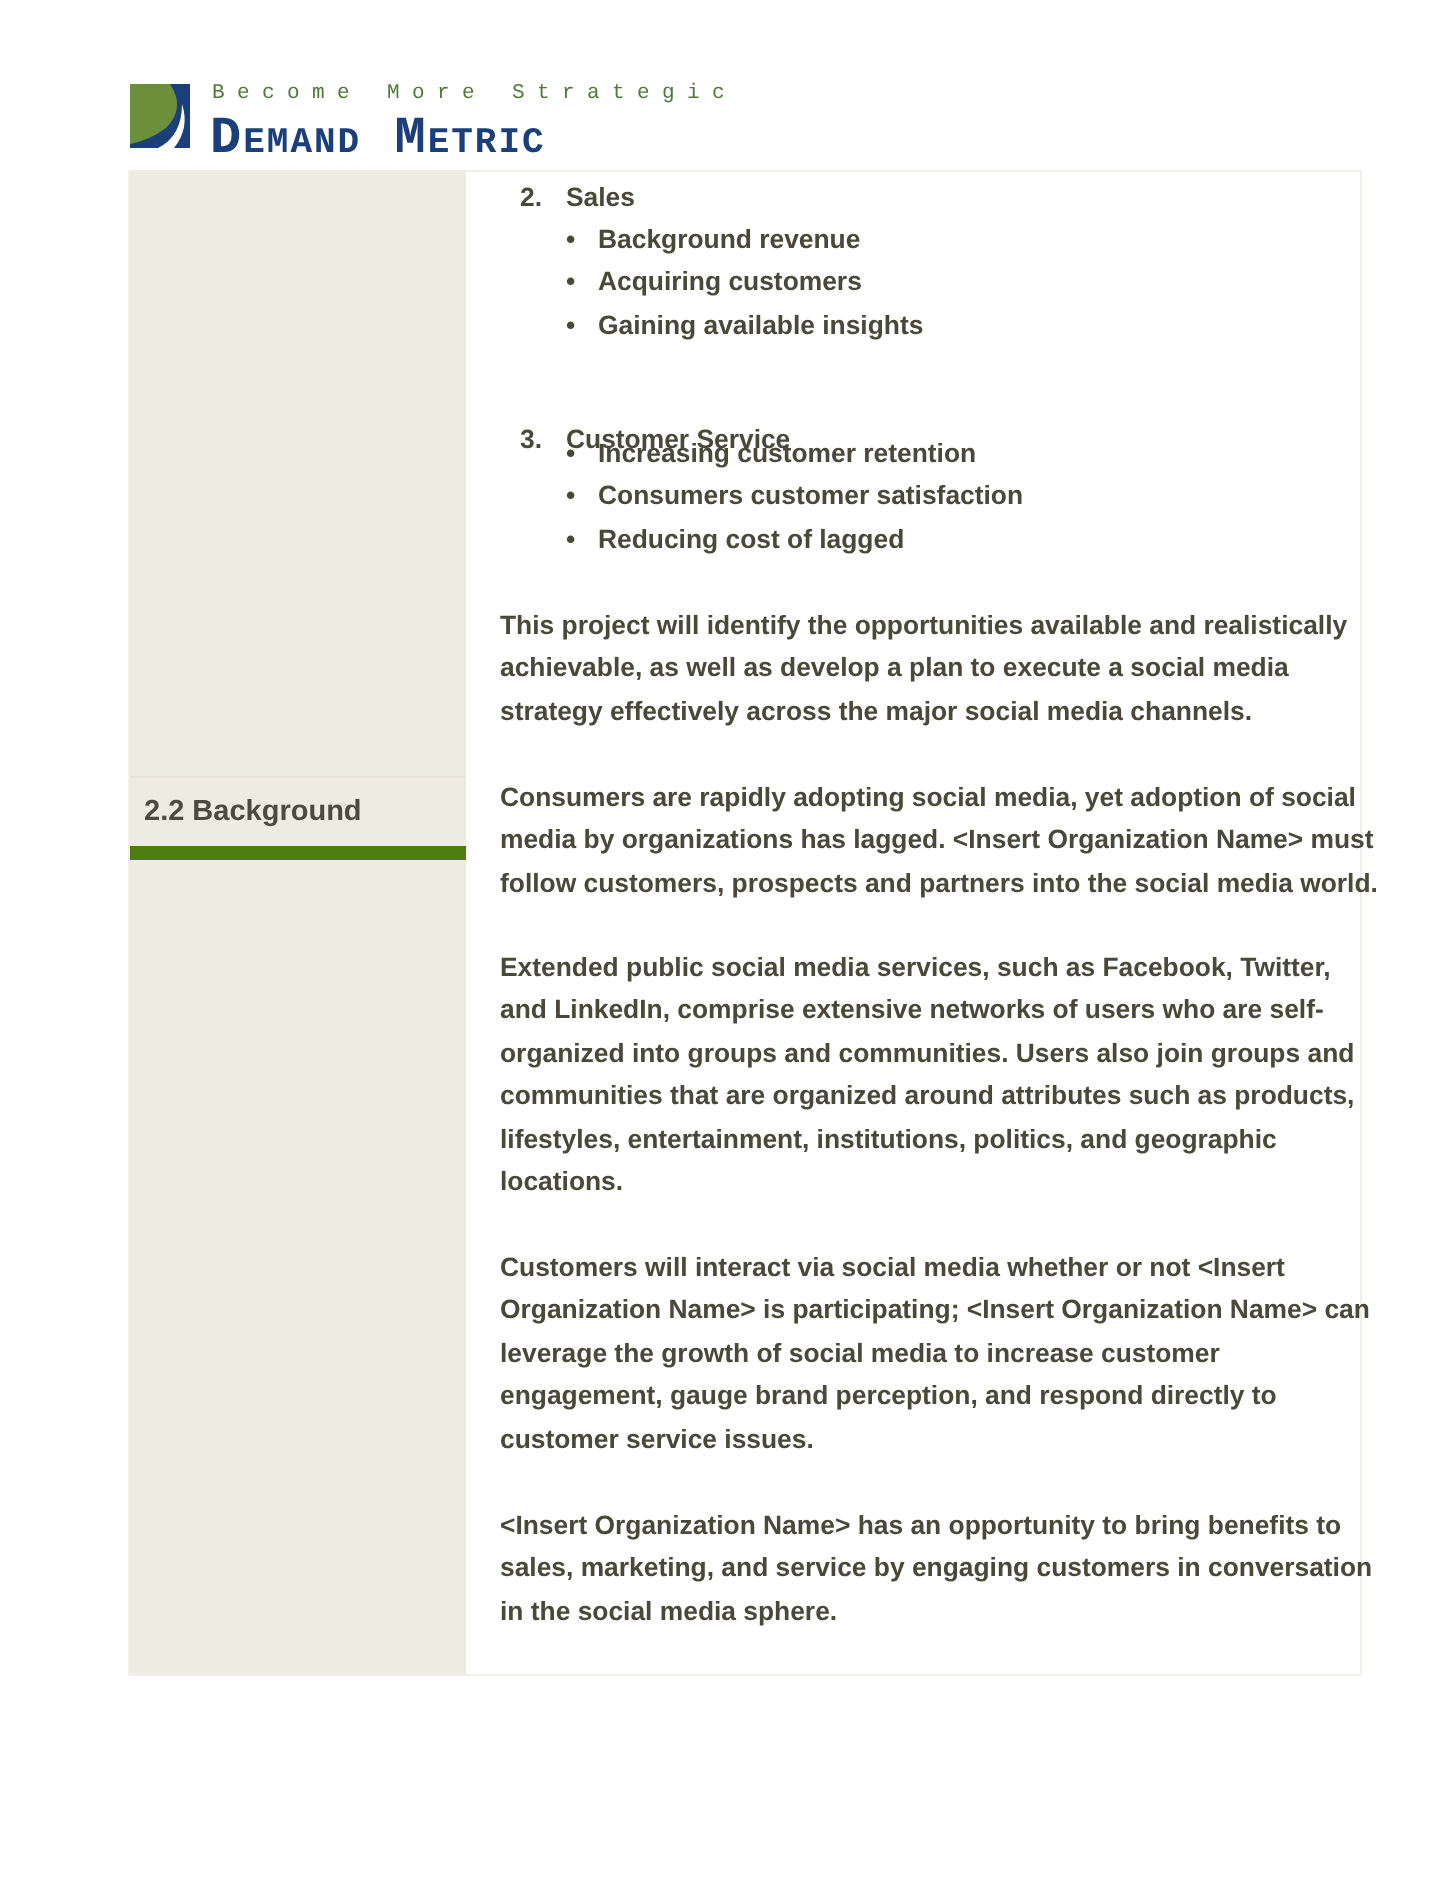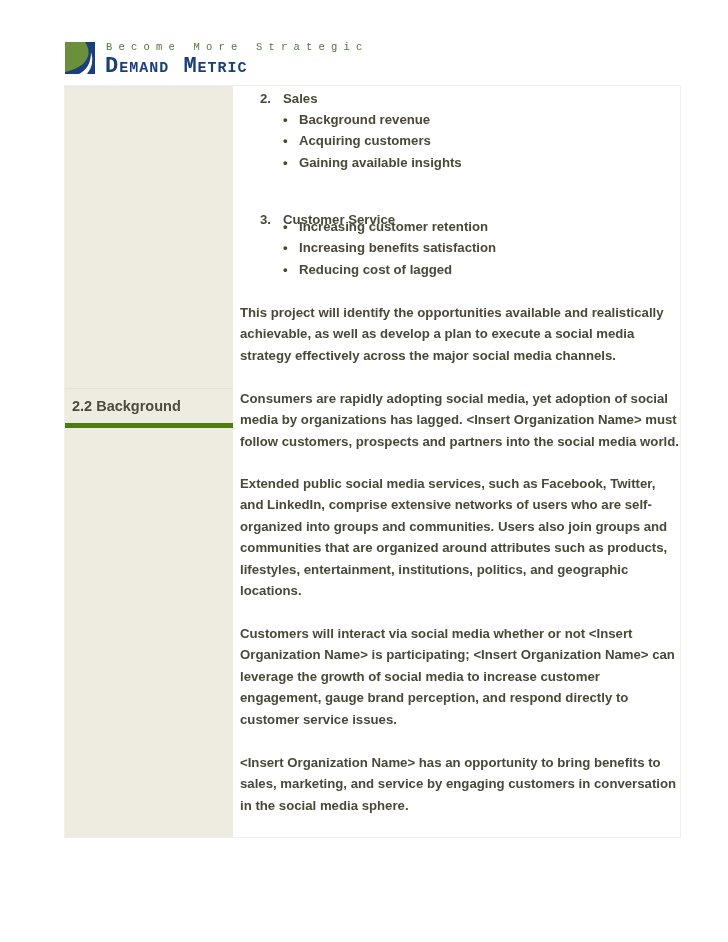--- a/index.html
+++ b/index.html
@@ -1,30 +1,30 @@
 <!DOCTYPE html>
 <html><head>
 <meta charset="utf-8">
 <style>
   html, body { margin: 0; padding: 0; background: #ffffff; }
   body { width: 728px; height: 942px; position: relative; overflow: hidden; font-family: "Liberation Sans", sans-serif; }
   .logo { position: absolute; left: 65px; top: 41px; width: 280px; height: 36px; font-family: Liberation Mono, monospace; }
   .logo-mark { position: absolute; left: 0; top: 1px; width: 30px; height: 32px; }
   .logo-tag { position: absolute; left: 41px; top: 0px; font-size: 10.5px; letter-spacing: 6.2px; color: #4f7a3a; white-space: nowrap; }
-  .logo-name { position: absolute; left: 40px; top: 13px; font-size: 22px; letter-spacing: 1px; color: #1b3f7a; font-weight: bold; white-space: nowrap; font-variant: small-caps; }
+  .logo-name { position: absolute; left: 40px; top: 13px; font-size: 26px; letter-spacing: 1px; color: #1b3f7a; font-weight: bold; white-space: nowrap; font-variant: small-caps; }
   .table { position: absolute; left: 64px; top: 85px; width: 615px; height: 751px; border: 1px solid #f0efe8; }
   .left-col { position: absolute; left: 0; top: 0; width: 168px; height: 751px; background: #eeebe0; }
-  .bg-label-cell { position: absolute; left: 0; top: 302px; width: 168px; height: 34px; border-top: 1px solid #e6e3d6; border-bottom: 5px solid #4d7c0f; }
+  .bg-label-cell { position: absolute; left: 0; top: 302px; width: 168px; height: 34px; border-top: 1px solid #e6e3d6; border-bottom: 7px solid #4d7c0f; }
   .bg-label { position: absolute; left: 7px; top: 9px; font-size: 14.5px; font-weight: bold; color: #4d4a3f; }
   .content { position: absolute; left: 175px; top: 0; width: 440px; color: #4a4838; font-weight: bold; font-size: 13.2px; line-height: 21.4px; }
   .num-item { position: absolute; left: 20px; white-space: nowrap; }
   .num-item .n { display: inline-block; width: 23px; }
   .bullet { position: absolute; left: 43px; white-space: nowrap; }
   .bullet .dot { display: inline-block; width: 16px; }
-  .para { position: absolute; left: 0; width: 440px; }
+  .para { position: absolute; left: 10px; width: 440px; }
 </style>
 </head>
 <body>
 
 <div class="logo">
   <svg class="logo-mark" viewBox="0 0 30 32">
     <rect x="0" y="0" width="30" height="32" fill="#1b3f7a"></rect>
     <path d="M0 0 L20 0 Q28 12 18 22 Q10 28 0 30 Z" fill="#6b8f3a"></path>
     <path d="M14 32 Q26 26 26 10 Q30 22 22 32 Z" fill="#ffffff"></path>
   </svg>
@@ -44,21 +44,21 @@
       <span class="n">2.</span><span>Sales</span>
     </div>
     <div class="bullet" style="top:23px"><span class="dot">•</span><span>Background revenue</span></div>
     <div class="bullet" style="top:44px"><span class="dot">•</span><span>Acquiring customers</span></div>
     <div class="bullet" style="top:66px"><span class="dot">•</span><span>Gaining available insights</span></div>
 
     <div class="num-item" style="top:123px">
       <span class="n">3.</span><span>Customer Service</span>
     </div>
     <div class="bullet" style="top:130px"><span class="dot">•</span><span>Increasing customer retention</span></div>
-    <div class="bullet" style="top:151px"><span class="dot">•</span><span>Increasing benefits satisfaction</span></div>
+    <div class="bullet" style="top:151px"><span class="dot">•</span><span>Consumers customer satisfaction</span></div>
     <div class="bullet" style="top:173px"><span class="dot">•</span><span>Reducing cost of lagged</span></div>
 
     <div class="para" style="top:216px">This project will identify the opportunities available and realistically achievable, as well as develop a plan to execute a social media strategy effectively across the major social media channels.</div>
     <div class="para" style="top:302px">Consumers are rapidly adopting social media, yet adoption of social media by organizations has lagged. &lt;Insert Organization Name&gt; must follow customers, prospects and partners into the social media world.</div>
     <div class="para" style="top:387px">Extended public social media services, such as Facebook, Twitter, and LinkedIn, comprise extensive networks of users who are self-organized into groups and communities. Users also join groups and communities that are organized around attributes such as products, lifestyles, entertainment, institutions, politics, and geographic locations.</div>
     <div class="para" style="top:537px">Customers will interact via social media whether or not &lt;Insert Organization Name&gt; is participating; &lt;Insert Organization Name&gt; can leverage the growth of social media to increase customer engagement, gauge brand perception, and respond directly to customer service issues.</div>
     <div class="para" style="top:666px">&lt;Insert Organization Name&gt; has an opportunity to bring benefits to sales, marketing, and service by engaging customers in conversation in the social media sphere.</div>
   </div>
 </div>
 

